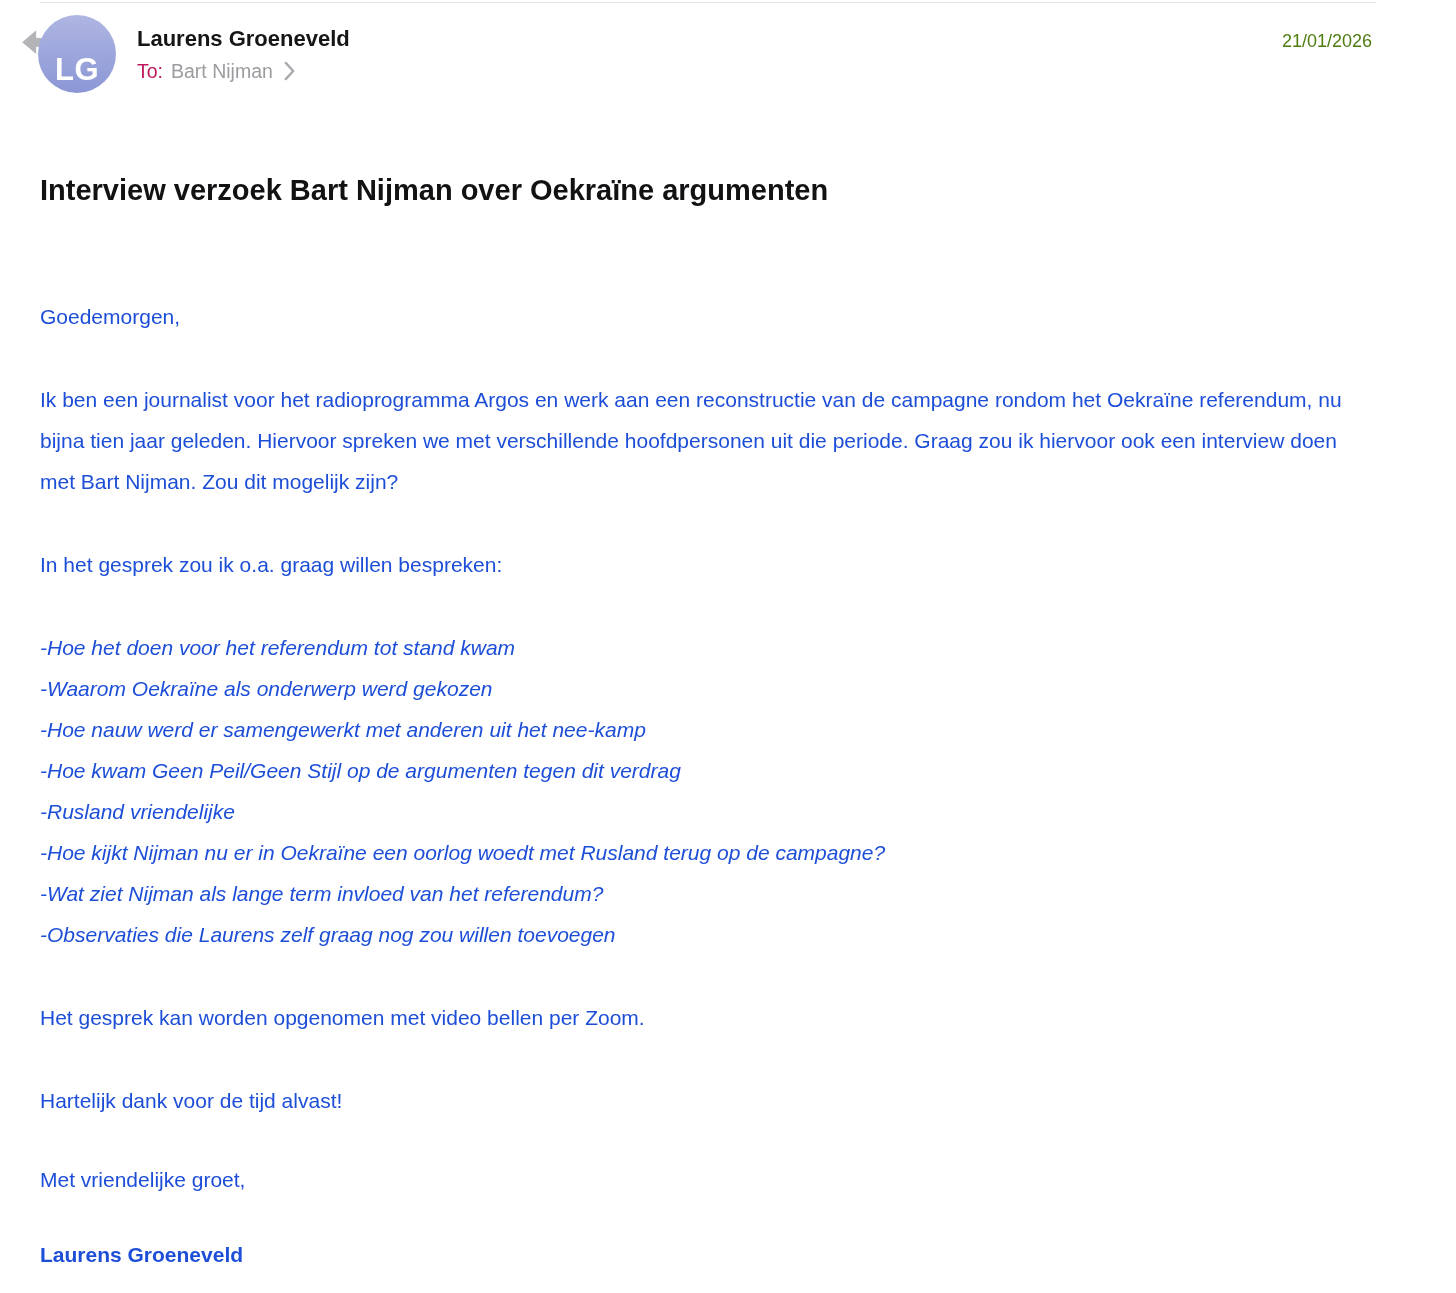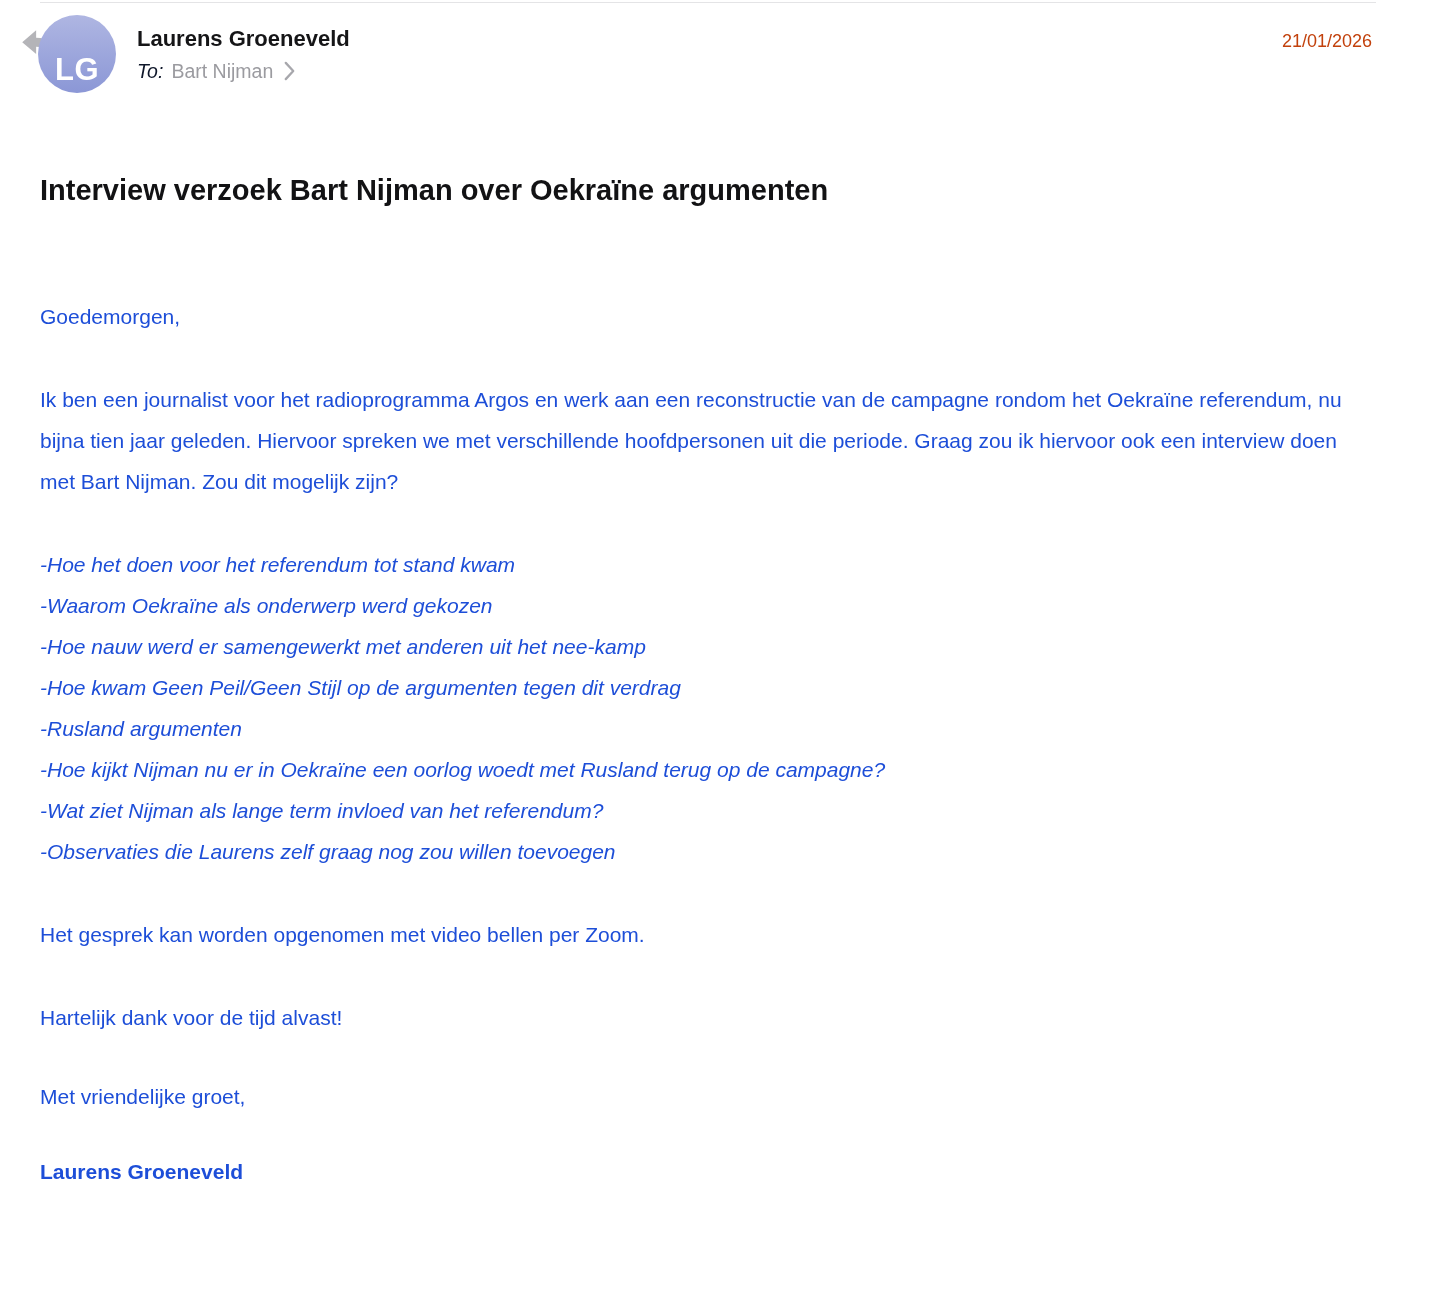--- a/index.html
+++ b/index.html
@@ -52,33 +52,33 @@
     line-height: 28px;
   }
   .to-line {
     margin-top: 5px;
     font-size: 19.5px;
     line-height: 26px;
     display: flex;
     align-items: center;
     gap: 8px;
   }
-  .to-label { color: #0f172a; font-style: italic; }
+  .to-label { color: #be185d; }
   .to-recipient { color: #9b9ba0; text-align: center; }
   .chevron-icon {
     width: 13px; height: 20px;
     color: #a7a7ac;
     margin-left: 2px;
     display: inline-block;
   }
   .date-stamp {
     position: absolute;
     right: 84px; top: 31px;
     font-size: 18px;
-    color: #c2410c;
+    color: #4d7c0f;
   }
   
   .content {
     position: absolute;
     left: 40px;
     right: 96px;
     top: 172px;
     max-width: 1322px;
   }
   .subject-line {
@@ -136,27 +136,28 @@
 
   <div class="date-stamp">21/01/2026</div>
 </div>
 
 <div class="content">
   <h1 class="subject-line">Interview verzoek Bart Nijman over Oekraïne argumenten</h1>
 
   <div class="email-body">
     <p>Goedemorgen,</p>
     <p>Ik ben een journalist voor het radioprogramma Argos en werk aan een reconstructie van de campagne rondom het Oekraïne referendum, nu bijna tien jaar geleden. Hiervoor spreken we met verschillende hoofdpersonen uit die periode. Graag zou ik hiervoor ook een interview doen met Bart Nijman. Zou dit mogelijk zijn?</p>
+    <p>In het gesprek zou ik o.a. graag willen bespreken:</p>
 
     <ul class="topics-list" id="topics-list">
         <li>-Hoe het doen voor het referendum tot stand kwam</li>
         <li>-Waarom Oekraïne als onderwerp werd gekozen</li>
         <li>-Hoe nauw werd er samengewerkt met anderen uit het nee-kamp</li>
         <li>-Hoe kwam Geen Peil/Geen Stijl op de argumenten tegen dit verdrag</li>
-        <li>-Rusland argumenten</li>
+        <li>-Rusland vriendelijke</li>
         <li>-Hoe kijkt Nijman nu er in Oekraïne een oorlog woedt met Rusland terug op de campagne?</li>
         <li>-Wat ziet Nijman als lange term invloed van het referendum?</li>
         <li>-Observaties die Laurens zelf graag nog zou willen toevoegen</li>
       </ul>
 
     <p>Het gesprek kan worden opgenomen met video bellen per Zoom.</p>
     <p>Hartelijk dank voor de tijd alvast!</p>
 
     <div class="signature-block">
       <p class="signature-closing">Met vriendelijke groet,</p>

